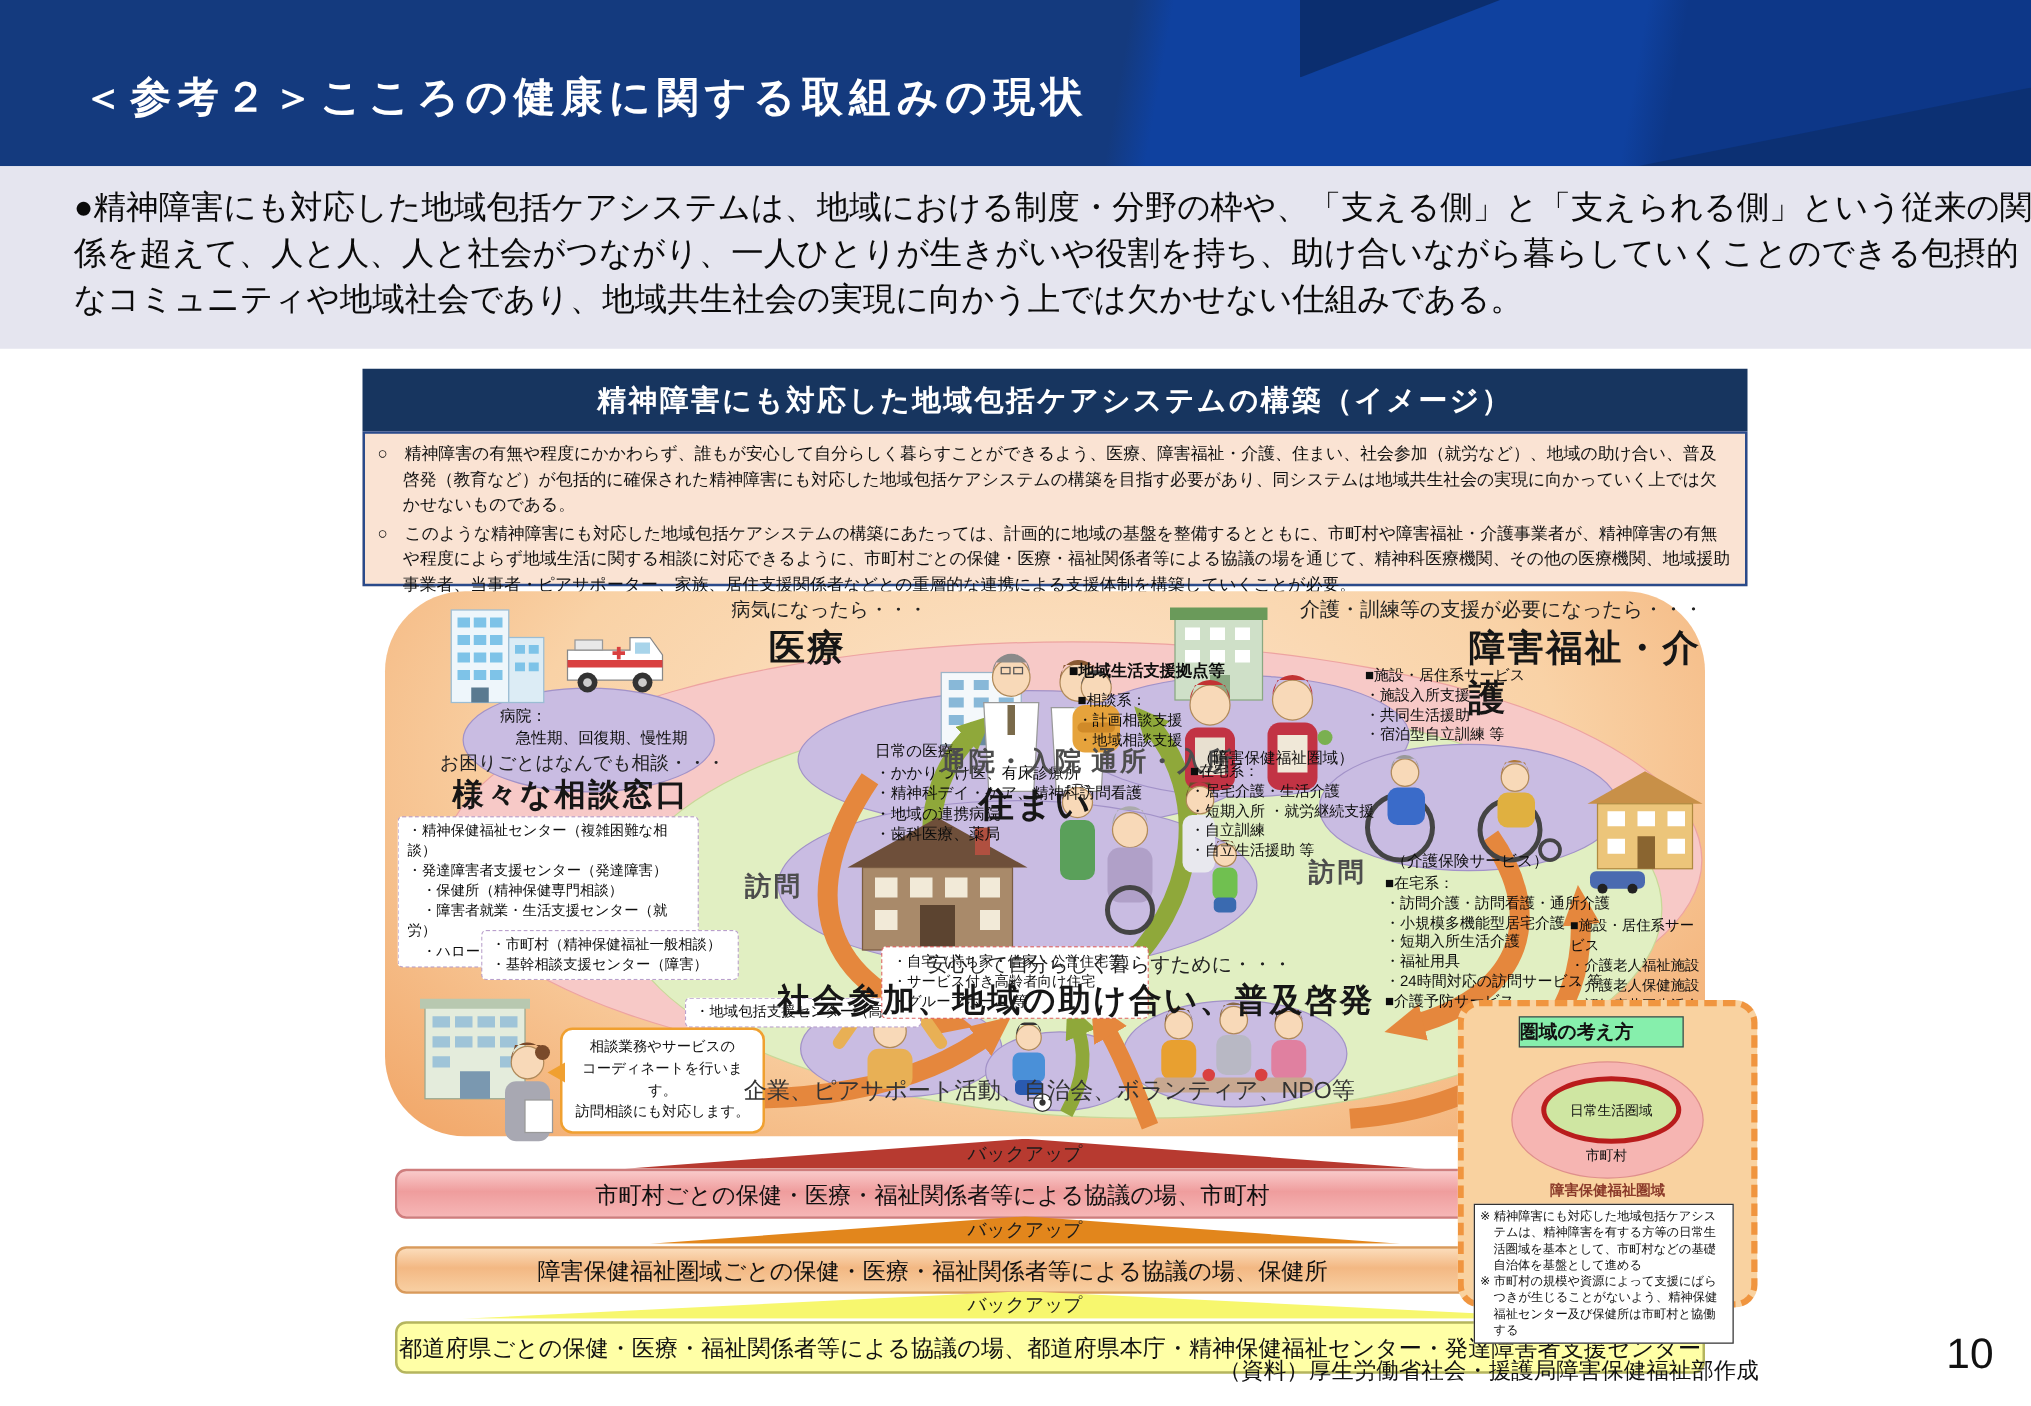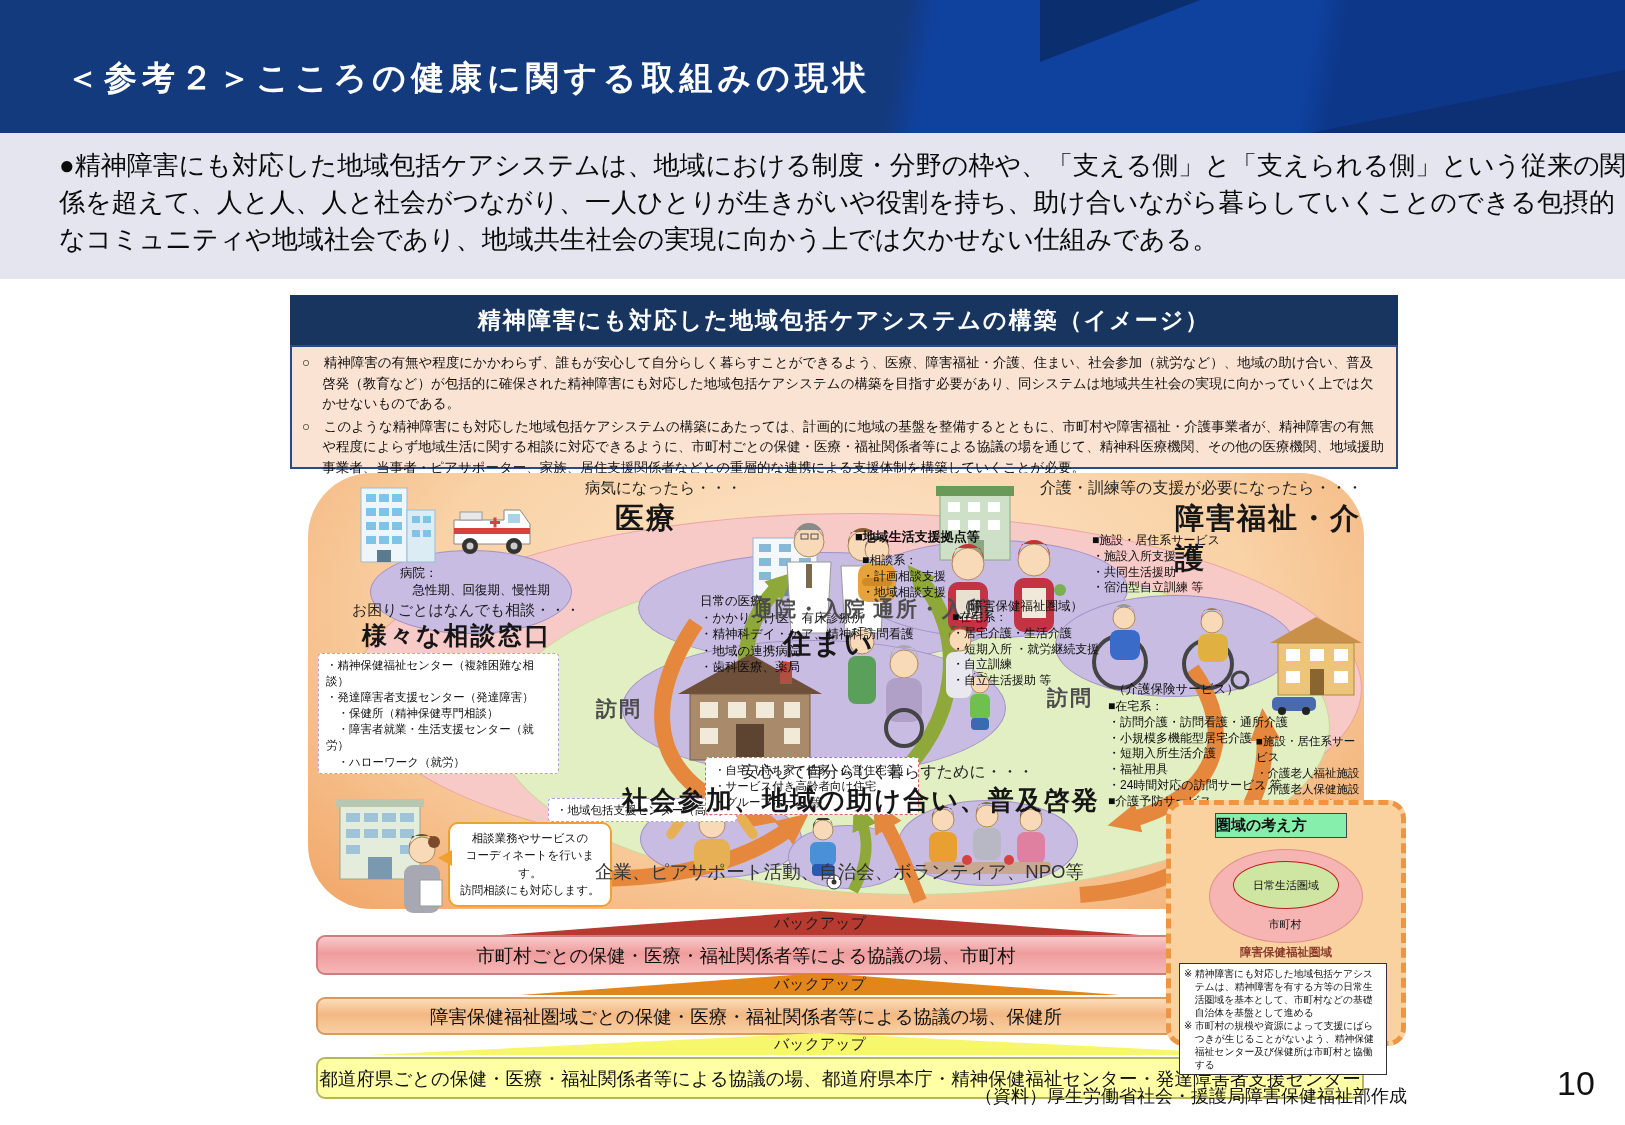--- a/index.html
+++ b/index.html
@@ -52,21 +52,21 @@
           border-top:8px solid transparent;border-bottom:8px solid transparent;border-right:14px solid #f0a030;}
 
   
   .region{left:876px;top:505px;width:230px;height:236px;background:#f9d2a0;
           border:5px dashed #f0953f;border-radius:18px;z-index:10;}
   .region-title{left:44px;top:8px;width:130px;background:#86efac;border:1px solid #444;
           text-align:left;font-size:15px;font-weight:bold;padding:2px 0;color:#111;}
   .region-outer{left:38px;top:44px;width:152px;height:92px;border-radius:50%;
           background:#f6b5b2;border:1px solid #df8f8c;}
   .region-inner{left:62px;top:56px;width:104px;height:46px;border-radius:50%;
-          background:#cfe6a2;border:1px solid #b91c1c;display:flex;align-items:center;justify-content:center;
+          background:#cfe6a2;border:4px solid #b91c1c;display:flex;align-items:center;justify-content:center;
           font-size:11px;color:#111;}
   .region-mid{left:38px;top:112px;width:152px;text-align:center;font-size:11px;color:#111;}
   .region-outer-lbl{left:0;top:140px;width:230px;text-align:center;font-size:11.5px;font-weight:bold;color:#8b3a2a;}
   .region-notes{left:8px;top:158px;width:198px;background:#fff;border:1px solid #333;
           padding:3px 4px;font-size:9.8px;line-height:1.33;color:#111;}
   .region-notes p{margin:0;padding-left:1.1em;text-indent:-1.1em;}
 
   
   .backup-row{position:absolute;display:flex;align-items:center;justify-content:center;}
   .tri{position:absolute;left:0;top:0;width:100%;height:100%;clip-path:polygon(0 100%,50% 0,100% 100%);}
@@ -339,20 +339,22 @@
       <div class="abs lbl-big" style="left:307px;top:26px;z-index:5;">医療</div>
       <div class="abs list pre" style="left:92px;top:92px;z-index:5;font-size:12.5px;">病院：
 　急性期、回復期、慢性期</div>
       <div class="abs lbl-s" style="left:44px;top:128px;z-index:5;font-size:15px;">お困りごとはなんでも相談・・・</div>
       <div class="abs lbl-big" style="left:54px;top:146px;z-index:5;font-size:25px;">様々な相談窓口</div>
       <div class="abs whitebox list11 pre" style="left:10px;top:180px;width:225px;z-index:5;">・精神保健福祉センター（複雑困難な相談）
 ・発達障害者支援センター（発達障害）
 　・保健所（精神保健専門相談）
 　・障害者就業・生活支援センター（就労）
 　・ハローワーク（就労）</div>
+      <div class="abs whitebox list11 pre" style="left:77px;top:271px;width:190px;z-index:5;">・市町村（精神保健福祉一般相談）
+・基幹相談支援センター（障害）</div>
       <div class="abs whitebox list11" style="left:240px;top:325px;z-index:5;">・地域包括支援センター（高齢）</div>
       <div class="abs bubble pre" style="left:140px;top:349px;width:148px;z-index:5;">相談業務やサービスの
 コーディネートを行います。
 訪問相談にも対応します。</div>
 
       <div class="abs list pre" style="left:392px;top:120px;z-index:5;font-size:12.5px;">日常の医療：
 ・かかりつけ医、有床診療所
 ・精神科デイ・ケア、精神科訪問看護
 ・地域の連携病院
 ・歯科医療、薬局</div>

